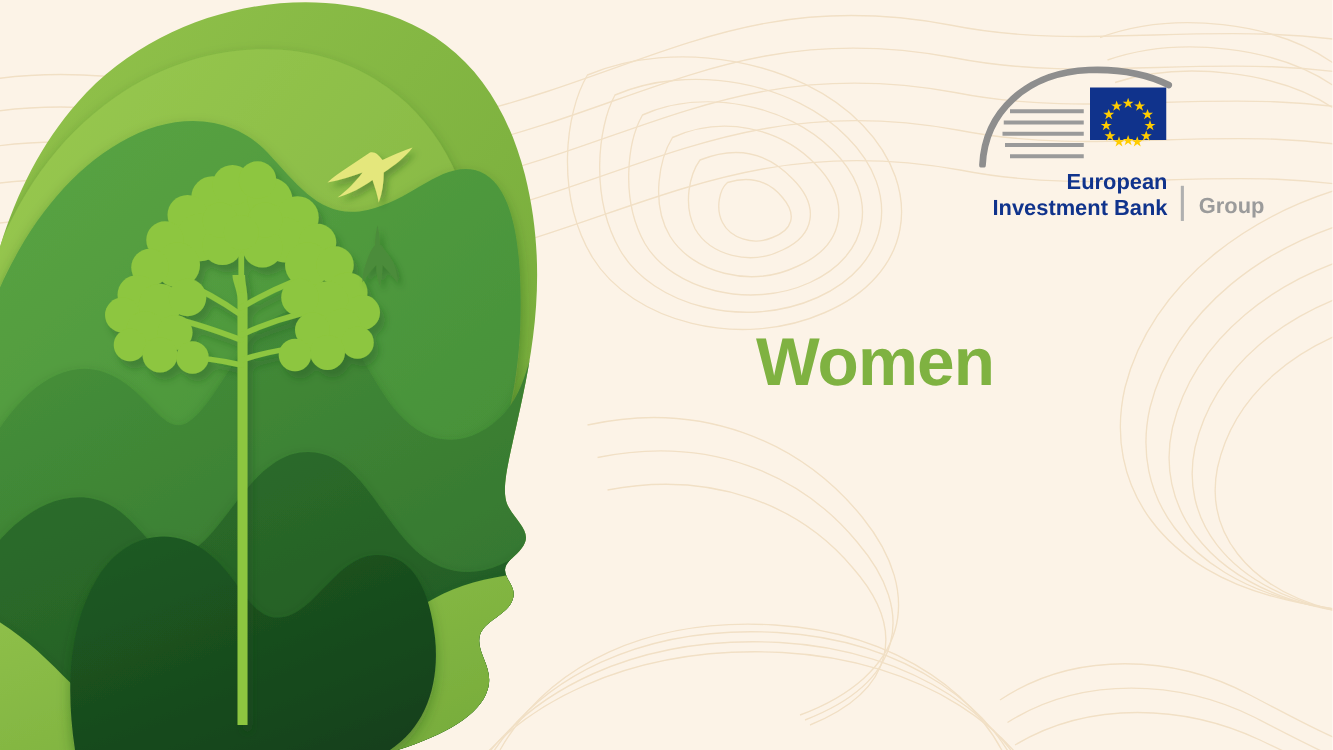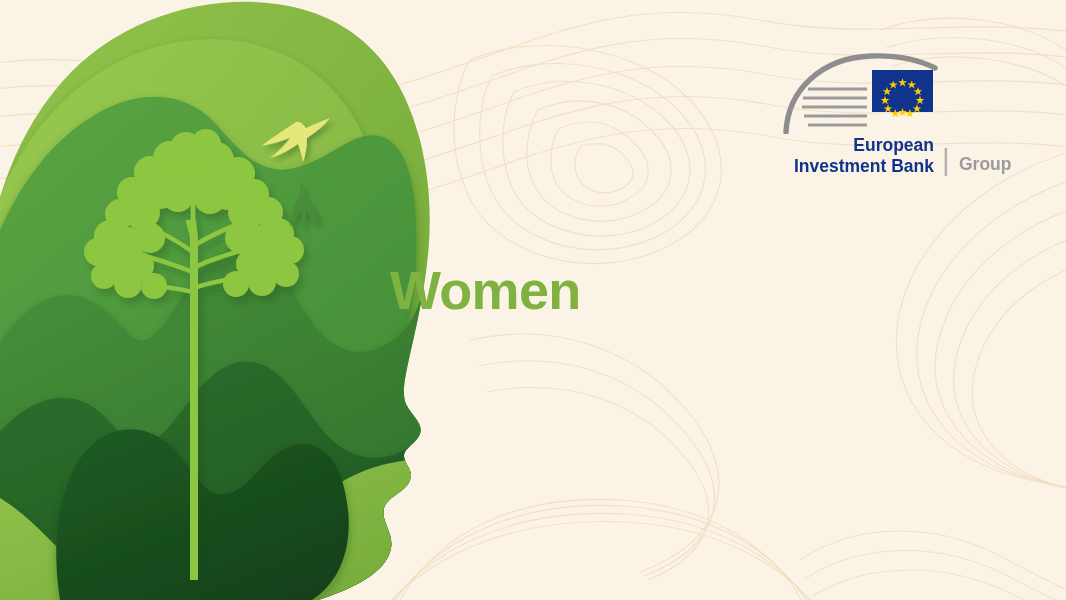--- a/index.html
+++ b/index.html
@@ -50,21 +50,21 @@
     left: 0px;
     top: 82px;
     width: 232px;
     height: 46px;
   }
   #title-block {
     position: absolute;
     right: 56px;
     top: 264px;
     width: 620px;
-    text-align: left;
+    text-align: center;
   }
   .title-line {
     display: block;
     font-family: "Liberation Sans", sans-serif;
     font-weight: bold;
     font-size: 54px;
     line-height: 53px;
     letter-spacing: -0.7px;
     color: #7FB241;
     white-space: nowrap;

